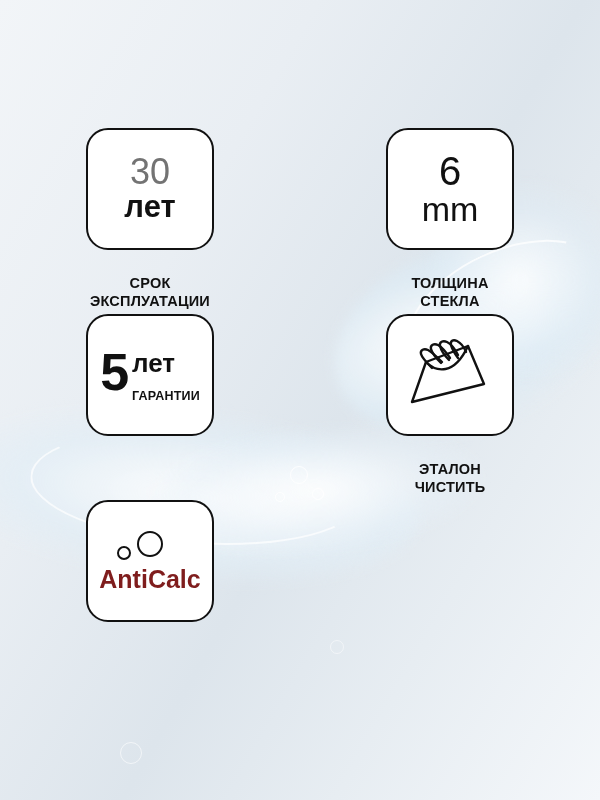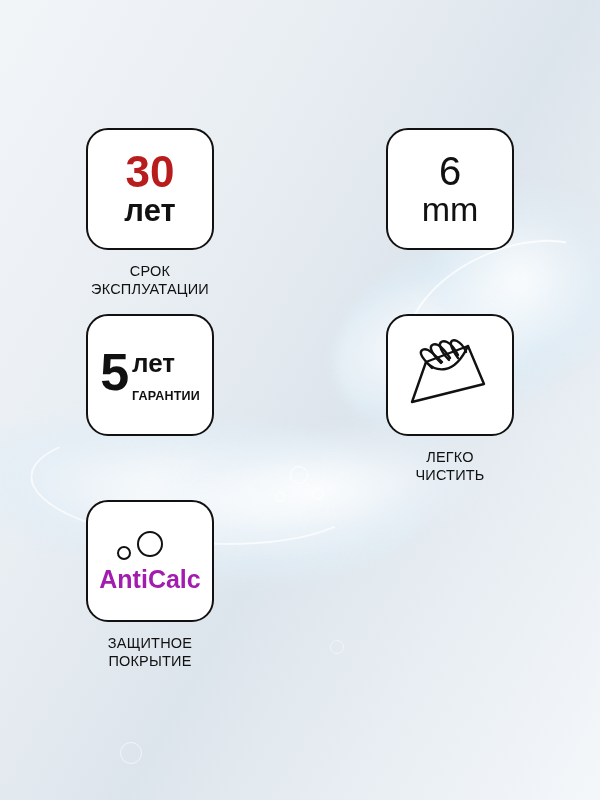--- a/index.html
+++ b/index.html
@@ -93,35 +93,35 @@
     border: 2px solid #111111;
     border-radius: 22px;
     display: flex;
     align-items: center;
     justify-content: center;
     flex-direction: column;
     box-sizing: border-box;
   }
 
   .caption {
-    margin-top: 12px;
+    margin-top: 24px;
     text-align: center;
     font-size: 14.5px;
-    font-weight: normal;
+    font-weight: bold;
     line-height: 1.25;
     color: #111111;
     letter-spacing: 0.2px;
     white-space: pre-line;
   }
 
   
   .big-num {
-    font-size: 44px;
-    font-weight: bold;
-    color: #b91c1c;
+    font-size: 36px;
+    font-weight: normal;
+    color: #737373;
     line-height: 1.02;
   }
   .sub-word {
     font-size: 31px;
     font-weight: bold;
     color: #111;
     line-height: 1.05;
   }
 
   
@@ -196,21 +196,21 @@
     position: absolute;
     left: 2px; top: 15px;
     width: 14px; height: 14px;
     border: 2.5px solid #111;
     border-radius: 50%;
     box-sizing: border-box;
   }
   .anticalc-text {
     font-size: 25px;
     font-weight: bold;
-    color: #a21caf;
+    color: #7f1d1d;
     line-height: 1;
     margin-top: 2px;
   }
 
   .icon-svg { display: block; }
 </style>
 </head>
 <body>
 
 <div id="stage">
@@ -236,20 +236,22 @@
       </div>
       <div class="caption">СРОК
 ЭКСПЛУАТАЦИИ</div>
     </div>
 
     <div class="feature">
       <div class="tile">
         <div class="num-6">6</div>
         <div class="mm">mm</div>
       </div>
+      <div class="caption">ТОЛЩИНА
+СТЕКЛА</div>
     </div>
 
     <div class="feature">
       <div class="tile">
         <div class="warranty">
           <div class="w-num">5</div>
           <div class="w-right">
             <div class="w-years">лет</div>
             <div class="w-gar">ГАРАНТИИ</div>
           </div>
@@ -261,33 +263,31 @@
       <div class="tile">
         <svg class="icon-svg" width="88" height="74" viewBox="0 0 88 74" fill="none" stroke="#111" stroke-width="2.4" stroke-linejoin="round" stroke-linecap="round">
           <path d="M6 64 L20 24 L62 8 L78 46 Z"></path>
           <path d="M20 24 C30 34 48 38 62 8"></path>
           <path d="M36 24 C30 18 26 14 22 12 C18 10 14 12 15 16 C16 20 22 26 26 30"></path>
           <path d="M44 20 C40 14 36 9 32 7 C28 5 24 7 25 11 C26 15 31 21 35 25"></path>
           <path d="M52 17 C49 11 45 6 41 4 C37 2 33 4 34 8 C35 12 39 18 43 22"></path>
           <path d="M60 14 C58 9 55 5 51 3 C47 1 44 3 45 7 C46 11 49 16 52 20"></path>
         </svg>
       </div>
-      <div class="caption">ЛЕГКО
+      <div class="caption">ЭТАЛОН
 ЧИСТИТЬ</div>
     </div>
 
     <div class="feature">
       <div class="tile">
         <div class="anticalc-wrap">
           <div class="drops">
             <div class="drop-big"></div>
             <div class="drop-small"></div>
           </div>
           <div class="anticalc-text">AntiCalc</div>
         </div>
       </div>
-      <div class="caption">ЗАЩИТНОЕ
-ПОКРЫТИЕ</div>
     </div>
 
 
   </div>
 </div>
 
 </body></html>

